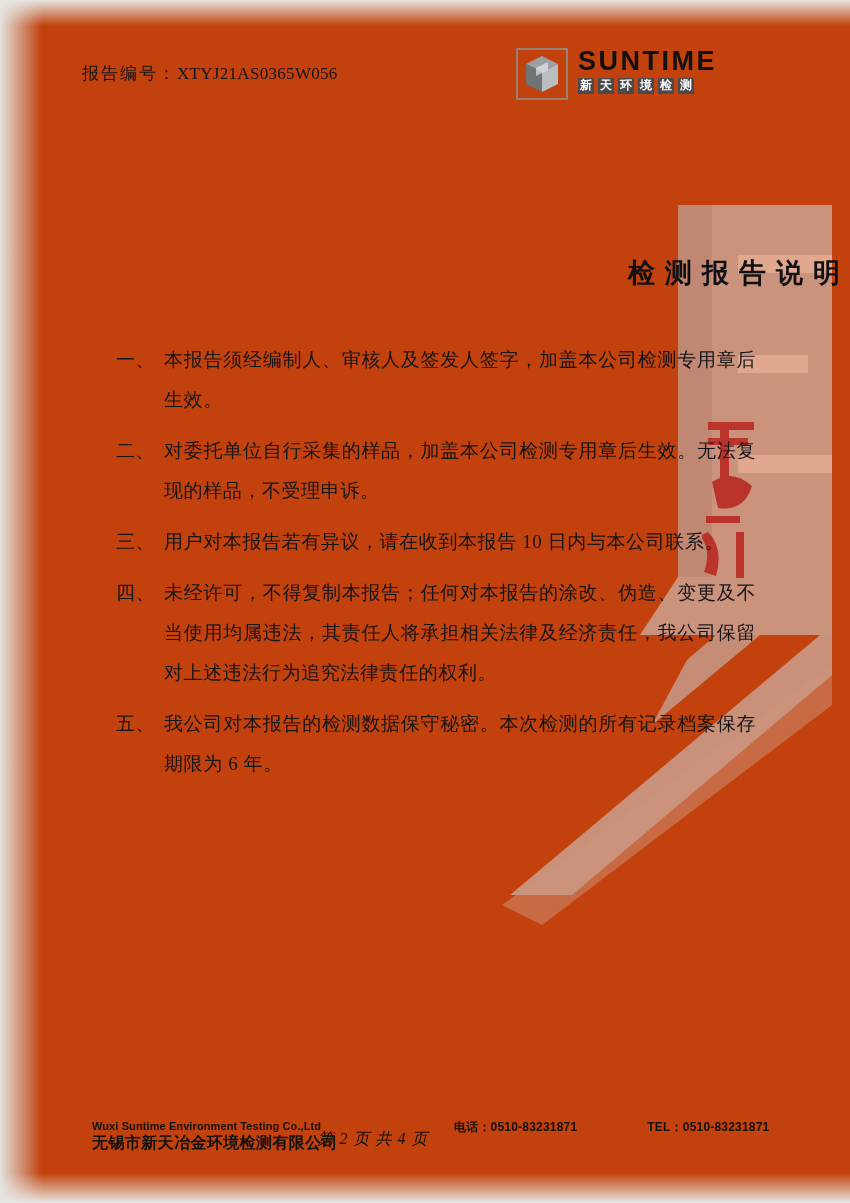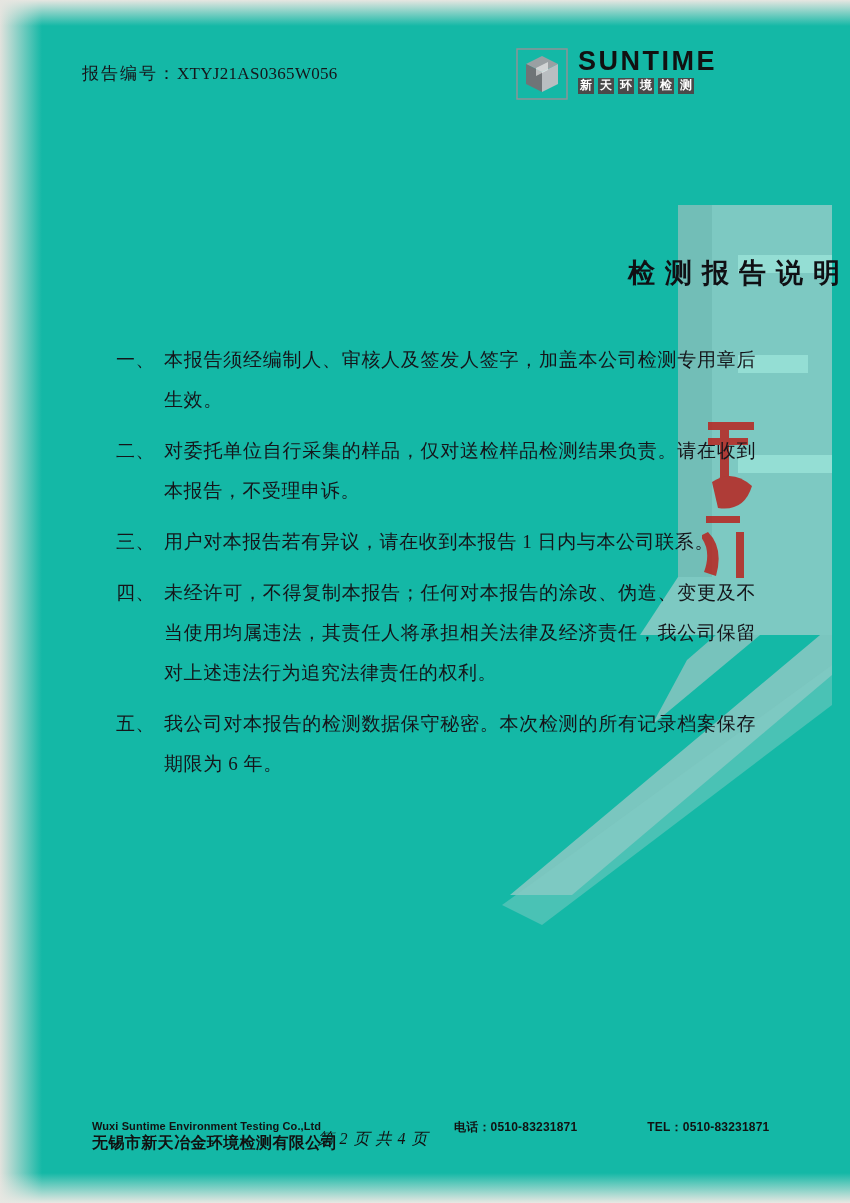--- a/index.html
+++ b/index.html
@@ -5,21 +5,21 @@
   html, body {
     margin: 0;
     padding: 0;
     background: #f0f0ee;
   }
   .page {
     position: relative;
     width: 850px;
     height: 1203px;
     margin: 0 auto;
-    background: #14b8a6;
+    background: #c2410c;
     overflow: hidden;
     font-family: "Liberation Serif", "DejaVu Serif", serif;
     color: #15151a;
   }
   
   .scan-shade-left {
     position: absolute;
     left: 0; top: 0;
     width: 42px; height: 1203px;
     background: linear-gradient(to right, #e2e2dd 0%, rgba(253,253,251,0) 100%);
@@ -292,25 +292,25 @@
 
   <div class="doc-title">检测报告说明</div>
 
   <div class="clauses">
     <div class="clause">
       <div class="clause-num">一、</div>
       <div class="clause-text">本报告须经编制人、审核人及签发人签字，加盖本公司检测专用章后生效。</div>
     </div>
     <div class="clause">
       <div class="clause-num">二、</div>
-      <div class="clause-text">对委托单位自行采集的样品，仅对送检样品检测结果负责。请在收到本报告，不受理申诉。</div>
+      <div class="clause-text">对委托单位自行采集的样品，加盖本公司检测专用章后生效。无法复现的样品，不受理申诉。</div>
     </div>
     <div class="clause">
       <div class="clause-num">三、</div>
-      <div class="clause-text">用户对本报告若有异议，请在收到本报告 1 日内与本公司联系。</div>
+      <div class="clause-text">用户对本报告若有异议，请在收到本报告 10 日内与本公司联系。</div>
     </div>
     <div class="clause">
       <div class="clause-num">四、</div>
       <div class="clause-text">未经许可，不得复制本报告；任何对本报告的涂改、伪造、变更及不当使用均属违法，其责任人将承担相关法律及经济责任，我公司保留对上述违法行为追究法律责任的权利。</div>
     </div>
     <div class="clause">
       <div class="clause-num">五、</div>
       <div class="clause-text">我公司对本报告的检测数据保守秘密。本次检测的所有记录档案保存期限为 6 年。</div>
     </div>
   </div>

